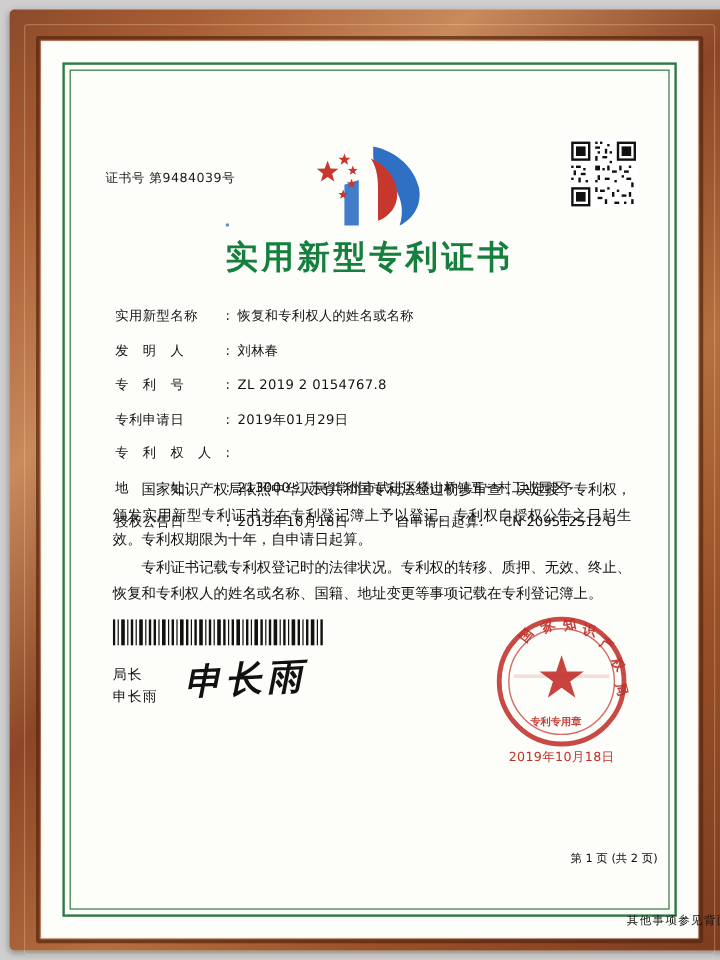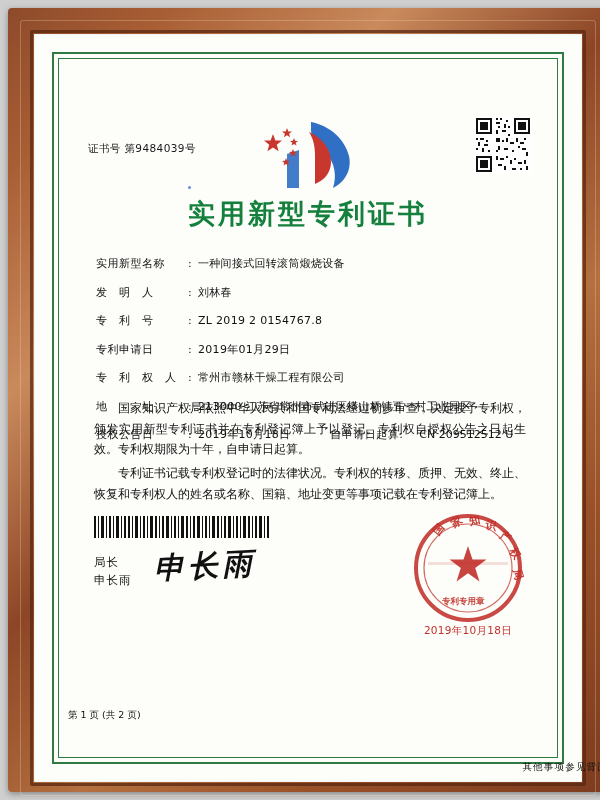--- a/index.html
+++ b/index.html
@@ -211,21 +211,21 @@
     text-align: center;
     font-family: "DejaVu Sans", sans-serif;
     font-size: 10.5px;
     color: #c2302a;
     letter-spacing: 0.3px;
   }
   .page-num {
     position: absolute;
     bottom: 26px;
     left: 0; right: 0;
-    text-align: left;
+    text-align: right;
     font-family: "DejaVu Sans", sans-serif;
     font-size: 9.5px;
     color: #111;
   }
   .footer-outside {
     position: absolute;
     left: 0; right: 0;
     bottom: 18px;
     text-align: right;
     font-family: "DejaVu Sans", sans-serif;
@@ -335,41 +335,40 @@
             </g>
           </svg>
         </div>
 
         <div class="title">实用新型专利证书</div>
 
         <div class="fields">
           <div class="frow">
             <span class="flabel">实用新型名称</span>
             <span class="fcolon">:</span>
-            <span class="fvalue">一种间接式回转滚筒煅烧设备</span>
+            <span class="fvalue">恢复和专利权人的姓名或名称</span>
           </div>
           <div class="frow">
             <span class="flabel">发　明　人</span>
             <span class="fcolon">:</span>
             <span class="fvalue">刘林春</span>
           </div>
           <div class="frow">
             <span class="flabel">专　利　号</span>
             <span class="fcolon">:</span>
             <span class="fvalue">ZL 2019 2 0154767.8</span>
           </div>
           <div class="frow">
             <span class="flabel">专利申请日</span>
             <span class="fcolon">:</span>
             <span class="fvalue">2019年01月29日</span>
           </div>
           <div class="frow">
             <span class="flabel">专　利　权　人</span>
             <span class="fcolon">:</span>
-            <span class="fvalue">常州市赣林干燥工程有限公司</span>
           </div>
           <div class="frow">
             <span class="flabel">地　　　址</span>
             <span class="fcolon">:</span>
             <span class="fvalue">213000  江苏省常州市武进区横山桥镇五一村工业园区</span>
           </div>
           <div class="frow split">
             <span class="flabel">授权公告日</span>
             <span class="fcolon">:</span>
             <span class="fvalue">2019年10月18日</span>

